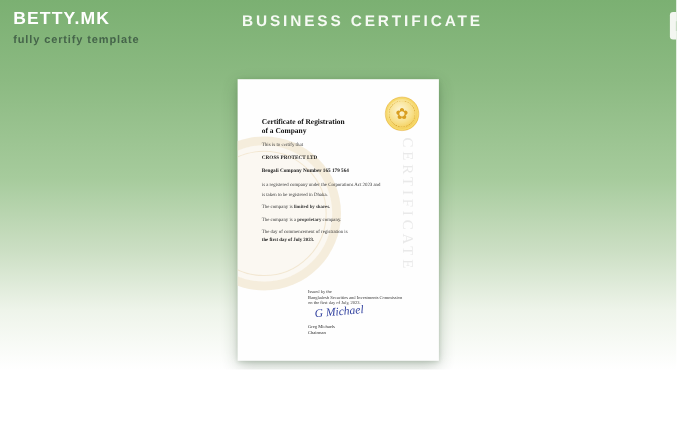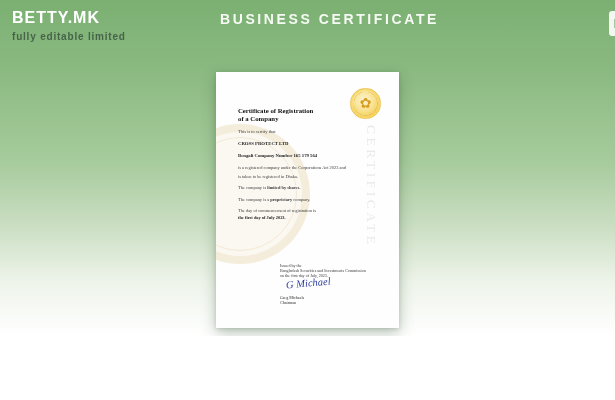--- a/index.html
+++ b/index.html
@@ -98,21 +98,21 @@
   }
   .sig-name  { position:absolute; left:128px; top:446px; font-size:8.2px; color:#2a2a2a; }
   .sig-title { position:absolute; left:128px; top:456px; font-size:8.2px; color:#2a2a2a; }
 </style>
 </head>
 <body>
 
 <div class="page">
 
   <div class="brand">BETTY.MK</div>
-  <div class="tagline">fully editable limited</div>
+  <div class="tagline">fully certify template</div>
   <div class="main-title">BUSINESS CERTIFICATE</div>
   <div class="ps-badge">Ps</div>
 
   <div class="doc">
     <div class="doc-inner">
 
       <div class="watermark"></div>
 
       <div class="seal">
         <span class="seal-flower">✿</span>

